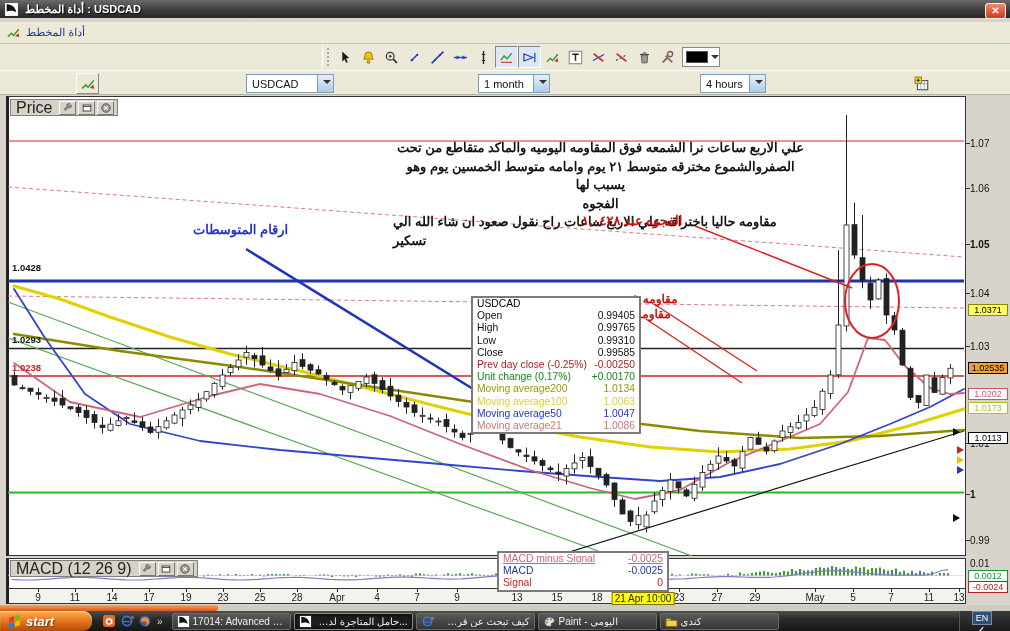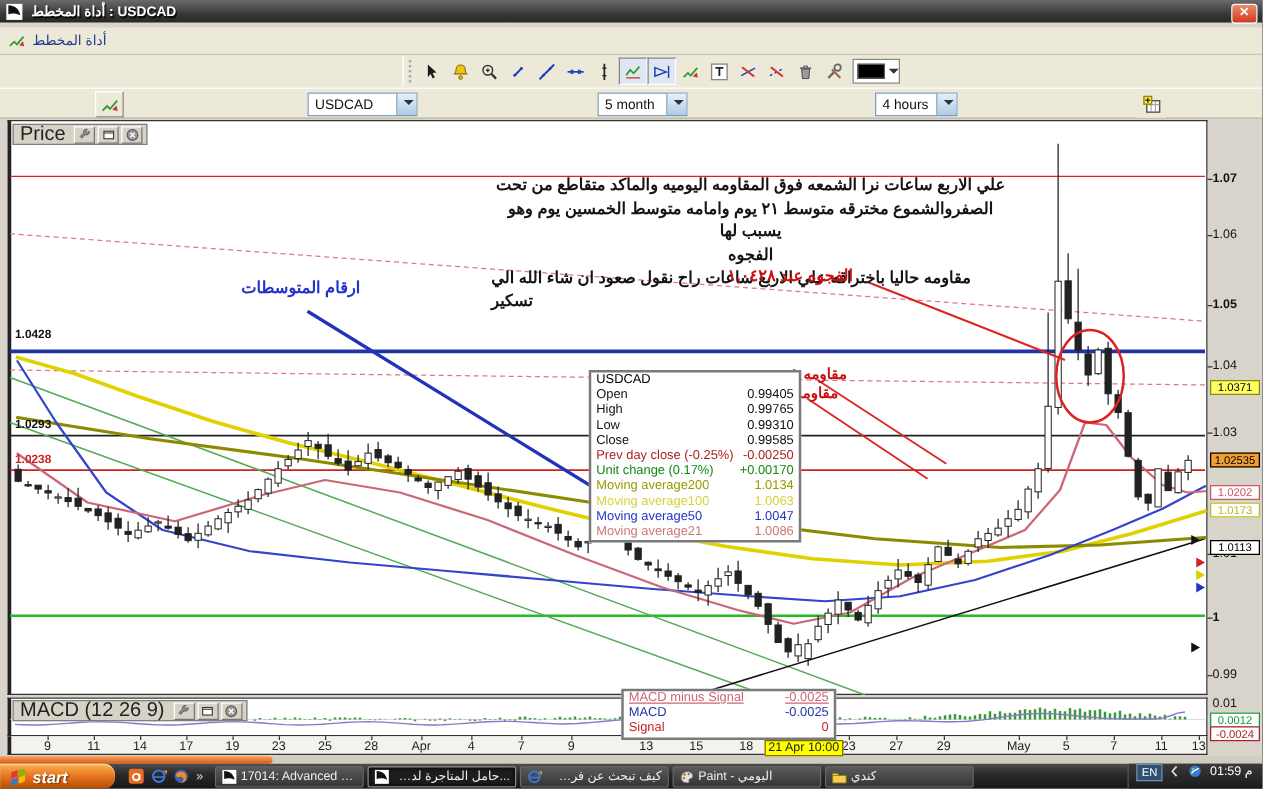--- a/index.html
+++ b/index.html
@@ -74,21 +74,21 @@
   #startbtn .stxt{color:#fff;font-weight:bold;font-style:italic;font-size:13px;margin-left:4px;text-shadow:1px 1px 1px #7a3a00;}
   #quicklaunch{display:flex;align-items:center;margin-left:8px;}
   .qbtn{width:18px;height:18px;display:flex;align-items:center;justify-content:center;}
   .qbtn svg{width:14px;height:14px;}
   #qmore{color:#ddd;font-size:10px;margin:0 3px;}
   #task-buttons{display:flex;margin-left:6px;}
   .wbtn{width:119px;height:17px;margin-right:3px;background:linear-gradient(#5a5a5a,#353535);border:1px solid #6a6a6a;border-radius:2px;display:flex;align-items:center;padding:0 4px;color:#eee;font-size:10px;overflow:hidden;white-space:nowrap;}
   .wbtn.active{background:#1d1d1d;border-color:#8a8a8a;box-shadow:inset 0 0 4px #000;}
   .wbtn svg{width:13px;height:13px;flex:none;margin-right:3px;}
   .wbtn .wtxt{overflow:hidden;text-overflow:ellipsis;}
-  #tray{margin-left:auto;display:flex;align-items:flex-start;height:20px;background:linear-gradient(#3a3a3a,#1a1a1a);padding:0 8px 0 6px;border-left:1px solid #555;}
+  #tray{margin-left:auto;display:flex;align-items:center;height:20px;background:linear-gradient(#3a3a3a,#1a1a1a);padding:0 8px 0 6px;border-left:1px solid #555;flex-direction:column;}
   #enbox{background:#2f4f73;color:#fff;font-size:9px;padding:1px 3px;border:1px solid #7a8aa0;margin-right:4px;}
   #tray svg{width:12px;height:12px;margin-right:4px;}
   #clock{color:#fff;font-size:10px;margin-left:2px;}
   svg{display:block;}
 </style>
 </head>
 <body>
 
 <div id="stage">
 
@@ -226,21 +226,21 @@
           </svg>
         </span>
       </div>
     <div class="combo" style="left:246px;width:88px;">
       <span class="cval">USDCAD</span>
       <span class="cbtn">
           <span class="ddarrow" style="margin-top:0;"></span>
         </span>
     </div>
     <div class="combo" style="left:478px;width:72px;">
-      <span class="cval">5 month</span>
+      <span class="cval">1 month</span>
       <span class="cbtn">
           <span class="ddarrow" style="margin-top:0;"></span>
         </span>
     </div>
     <div class="combo" style="left:700px;width:66px;">
       <span class="cval">4 hours</span>
       <span class="cbtn">
           <span class="ddarrow" style="margin-top:0;"></span>
         </span>
     </div>
@@ -598,21 +598,21 @@
         <span class="tl">Moving average50</span>
         <span>1.0047</span>
       </div>
       <div class="trow" style="color: rgb(204, 119, 119);">
         <span class="tl">Moving average21</span>
         <span>1.0086</span>
       </div>
     </div>
 
   <div id="price-axis">
-      <div class="ylab abs" style="top: 143px; font-weight: bold;">1.07</div>
+      <div class="ylab abs" style="top: 143px;">1.07</div>
       <div class="ytick abs" style="top: 143px;"></div>
       <div class="ylab abs" style="top: 188px;">1.06</div>
       <div class="ytick abs" style="top: 188px;"></div>
       <div class="ylab abs b" style="top: 244px;">1.05</div>
       <div class="ytick abs" style="top: 244px;"></div>
       <div class="ylab abs" style="top: 293px;">1.04</div>
       <div class="ytick abs" style="top: 293px;"></div>
       <div class="ylab abs" style="top: 346px;">1.03</div>
       <div class="ytick abs" style="top: 346px;"></div>
       <div class="ylab abs" style="top: 443px;">1.01</div>

